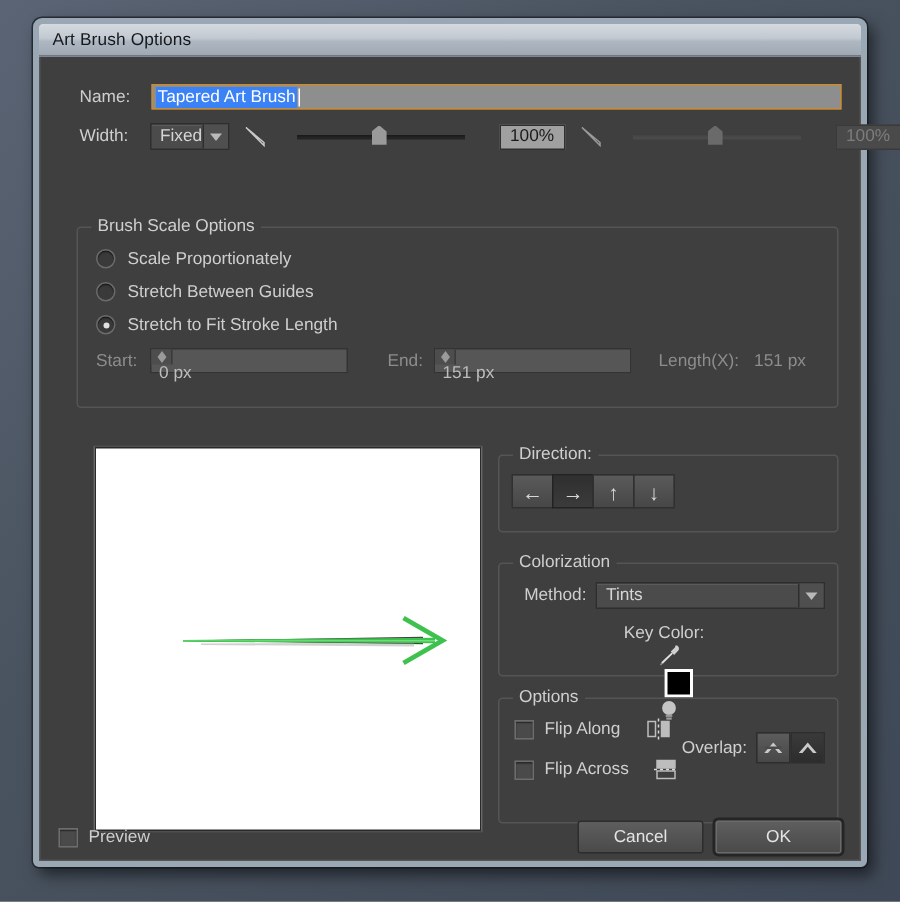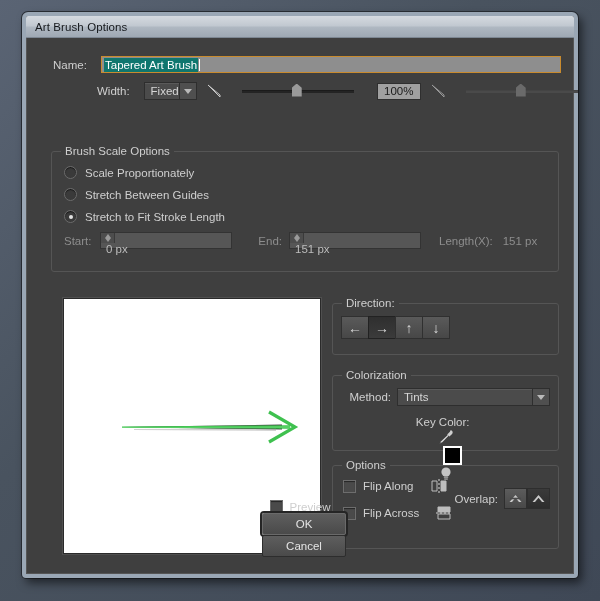--- a/index.html
+++ b/index.html
@@ -59,33 +59,33 @@
     flex: 1;
     height: 17px;
     background: #8e8e8e;
     border: 1px solid #c98b2e;
     box-sizing: border-box;
     display: flex; align-items: center;
     padding-left: 2px;
     margin-left: 2px;
   }
   #name-value {
-    background: #0f766e;
+    background: #3b82f6;
     color: #ffffff;
     font-size: 11.5px;
     padding: 0 1px;
     line-height: 14px;
   }
   #name-caret {
     width: 1px; height: 12px; background: #fff; margin-left: 1px;
   }
 
   
   #width-row { margin-top: 9px; padding-left: 14px; }
-  #width-label { width: 46px; margin-left: 44px; }
+  #width-label { width: 46px; }
   .combo {
     background: #4b4b4b;
     border: 1px solid #2e2e2e;
     box-shadow: inset 0 1px 0 #5a5a5a;
     height: 18px;
     display: flex; align-items: center;
     box-sizing: border-box;
   }
   .combo .val {
     flex: 1; font-size: 11.5px; color: #d6d6d6; padding-left: 6px;
@@ -262,22 +262,22 @@
     width: 21px; height: 19px;
     background: linear-gradient(180deg,#5c5c5c,#484848);
     border: 1px solid #2e2e2e;
     display: flex; align-items: center; justify-content: center;
   }
   .ovbtn.active { background: linear-gradient(180deg,#3a3a3a,#2d2d2d); }
 
   
   #footer {
     position: absolute;
-    left: 12px; right: 12px; bottom: 16px;
-    display: flex; align-items: center; flex-direction: column;
+    left: 12px; right: 12px; bottom: 4px;
+    display: flex; align-items: center;
   }
   #preview-chk-row { display: flex; align-items: center; }
   #footer-spacer { flex: 1; }
   .btn {
     width: 84px; height: 22px;
     background: linear-gradient(180deg,#5e5e5e,#4a4a4a);
     border: 1px solid #2d2d2d;
     border-radius: 2px;
     font-size: 11.5px; color: #e4e4e4;
     display: flex; align-items: center; justify-content: center;
@@ -482,18 +482,18 @@
         </div>
       </div>
     </div>
 
     <div id="footer">
       <div id="preview-chk-row">
         <span class="checkbox"></span>
         <span class="lbl">Preview</span>
       </div>
       <span id="footer-spacer"></span>
+      <div class="btn">Cancel</div>
       <div class="btn default">OK</div>
-      <div class="btn">Cancel</div>
     </div>
 
   </div>
 </div>
 
 </body></html>

